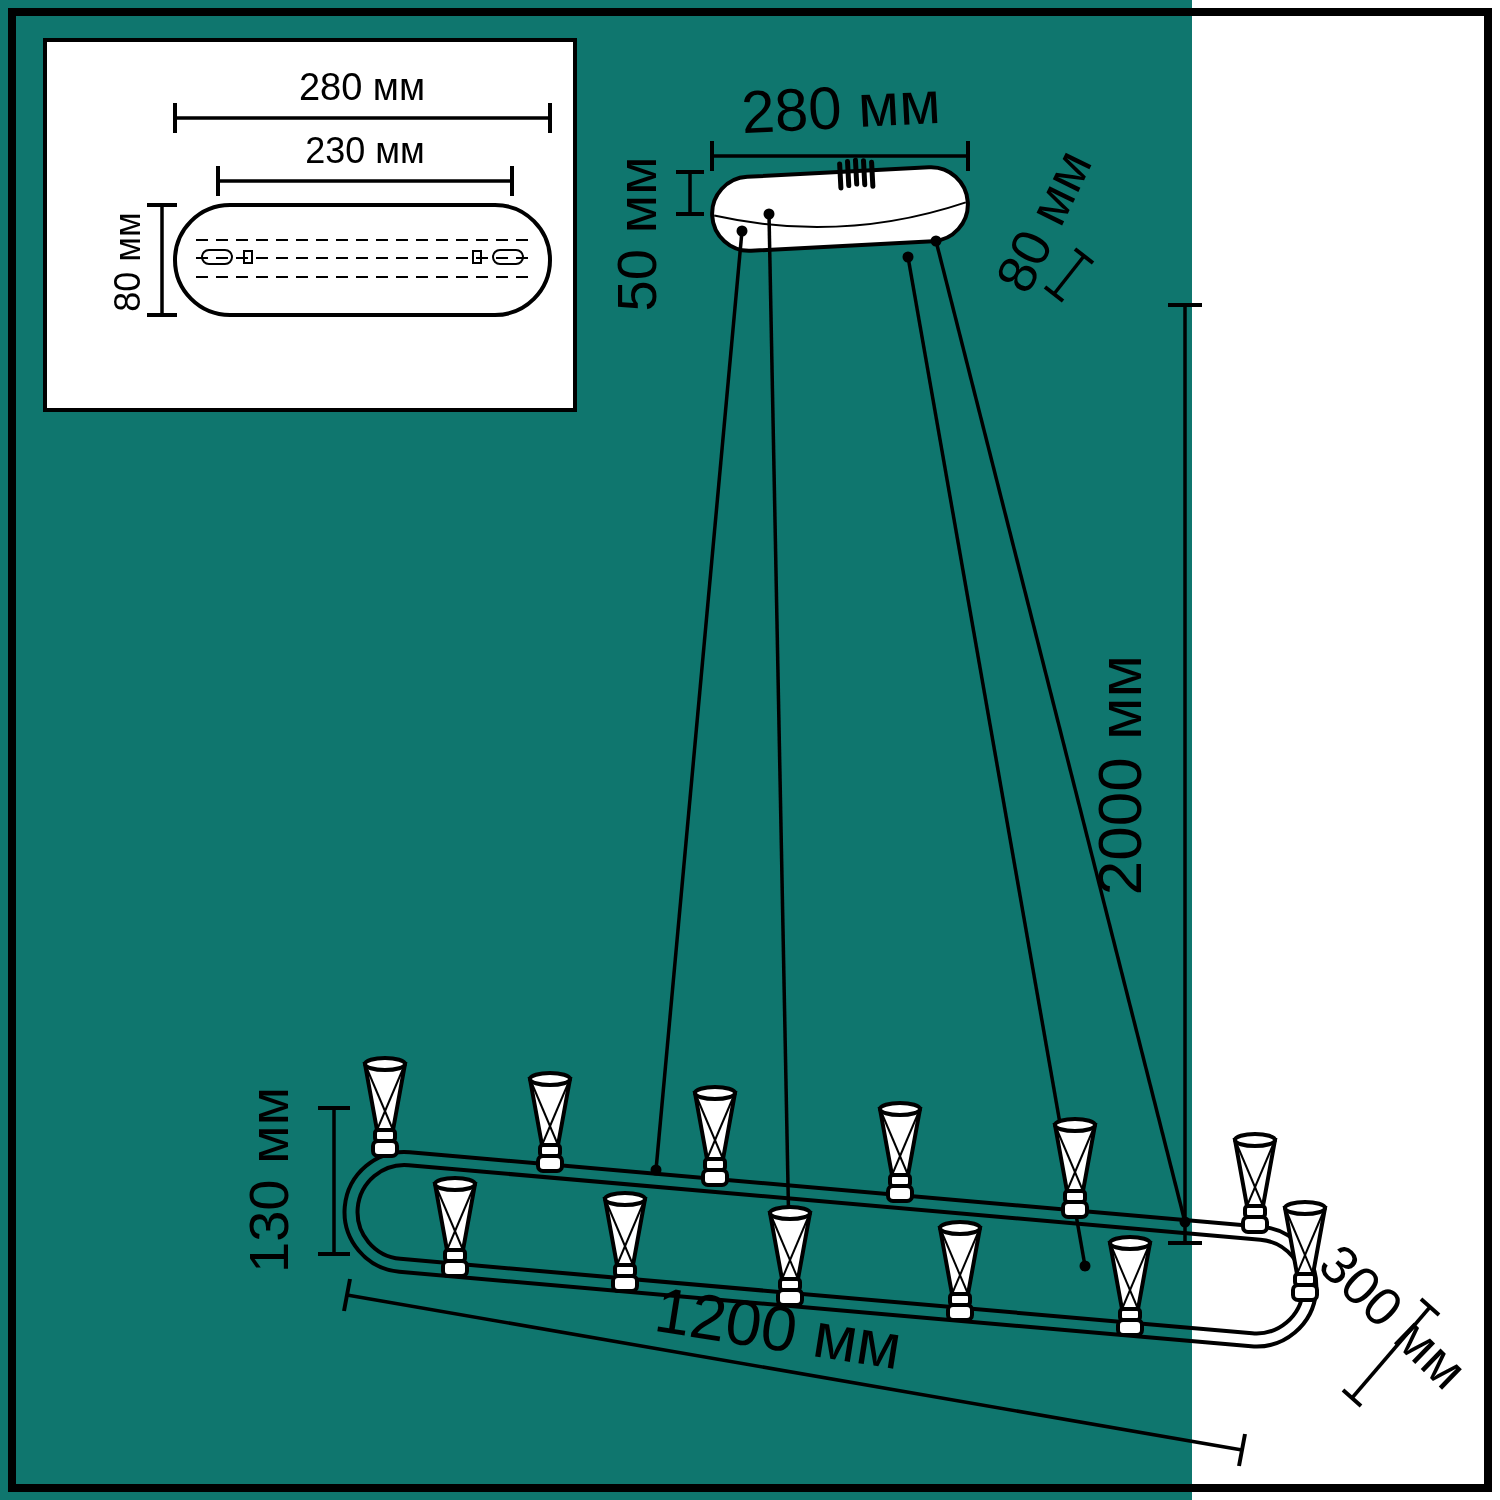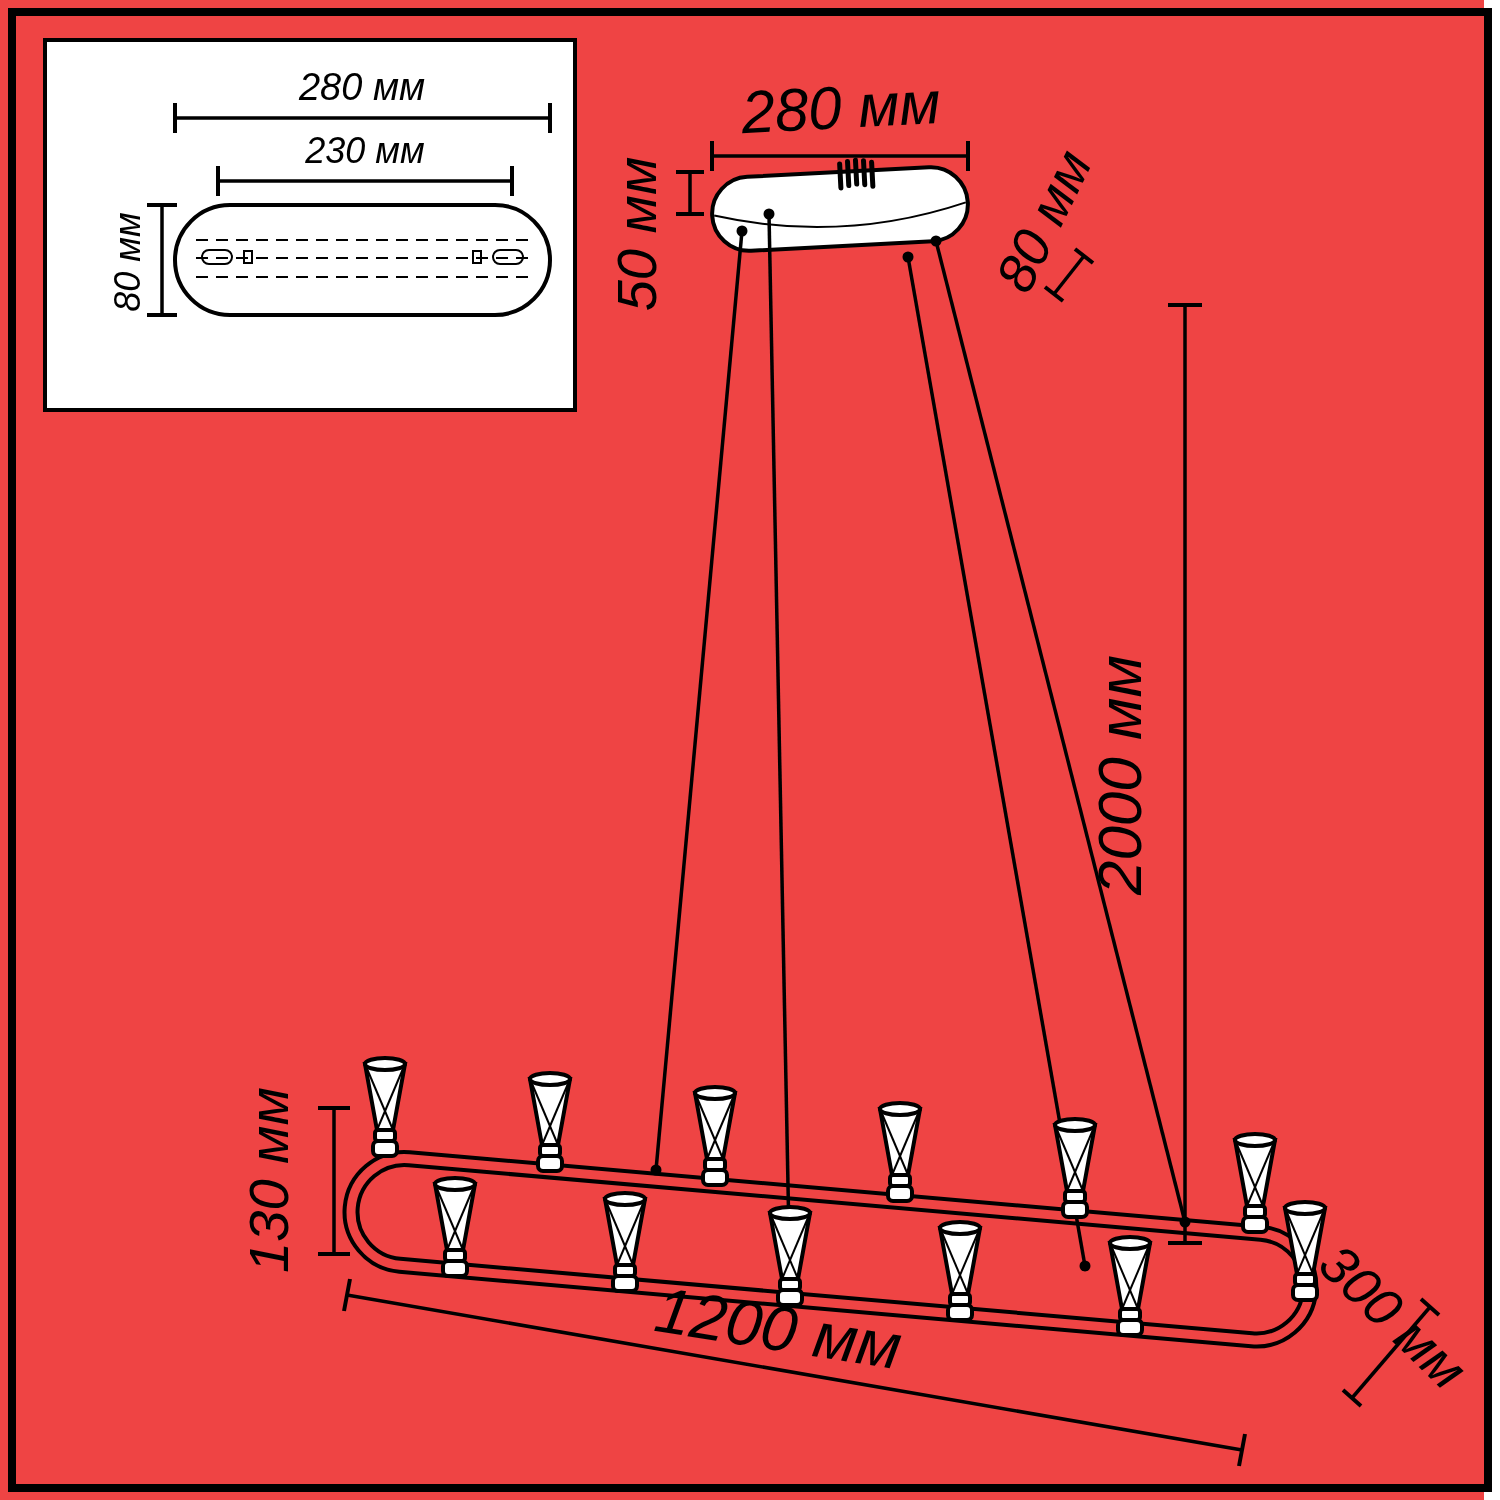--- a/index.html
+++ b/index.html
@@ -1,16 +1,16 @@
 <!DOCTYPE html>
 <html><head>
 <meta charset="utf-8">
 <style>
   html,body{margin:0;padding:0;background:#fff;}
-  .stage{width:1484px;height:1500px;position:relative;background:#ef4444;font-family:"Liberation Sans",sans-serif;font-style:italic;}
+  .stage{width:1192px;height:1500px;position:relative;background:#0f766e;font-family:"Liberation Sans",sans-serif;}
   svg{display:block;}
   .ln{stroke:#000;fill:none;stroke-width:3.5;}
   .ln-thin{stroke:#000;fill:none;stroke-width:2;}
   .outline{stroke:#000;fill:#fff;stroke-width:4;}
   .outline-n{stroke:#000;fill:none;stroke-width:4;}
   .dash{stroke:#000;fill:none;stroke-width:2;stroke-dasharray:12 8;}
   .tick{stroke:#000;stroke-width:4;fill:none;}
   .dim{fill:#000;font-family:"Liberation Sans",sans-serif;font-weight:400;}
   .cable{stroke:#000;stroke-width:3.5;fill:none;}
   .dot{fill:#000;stroke:none;}

